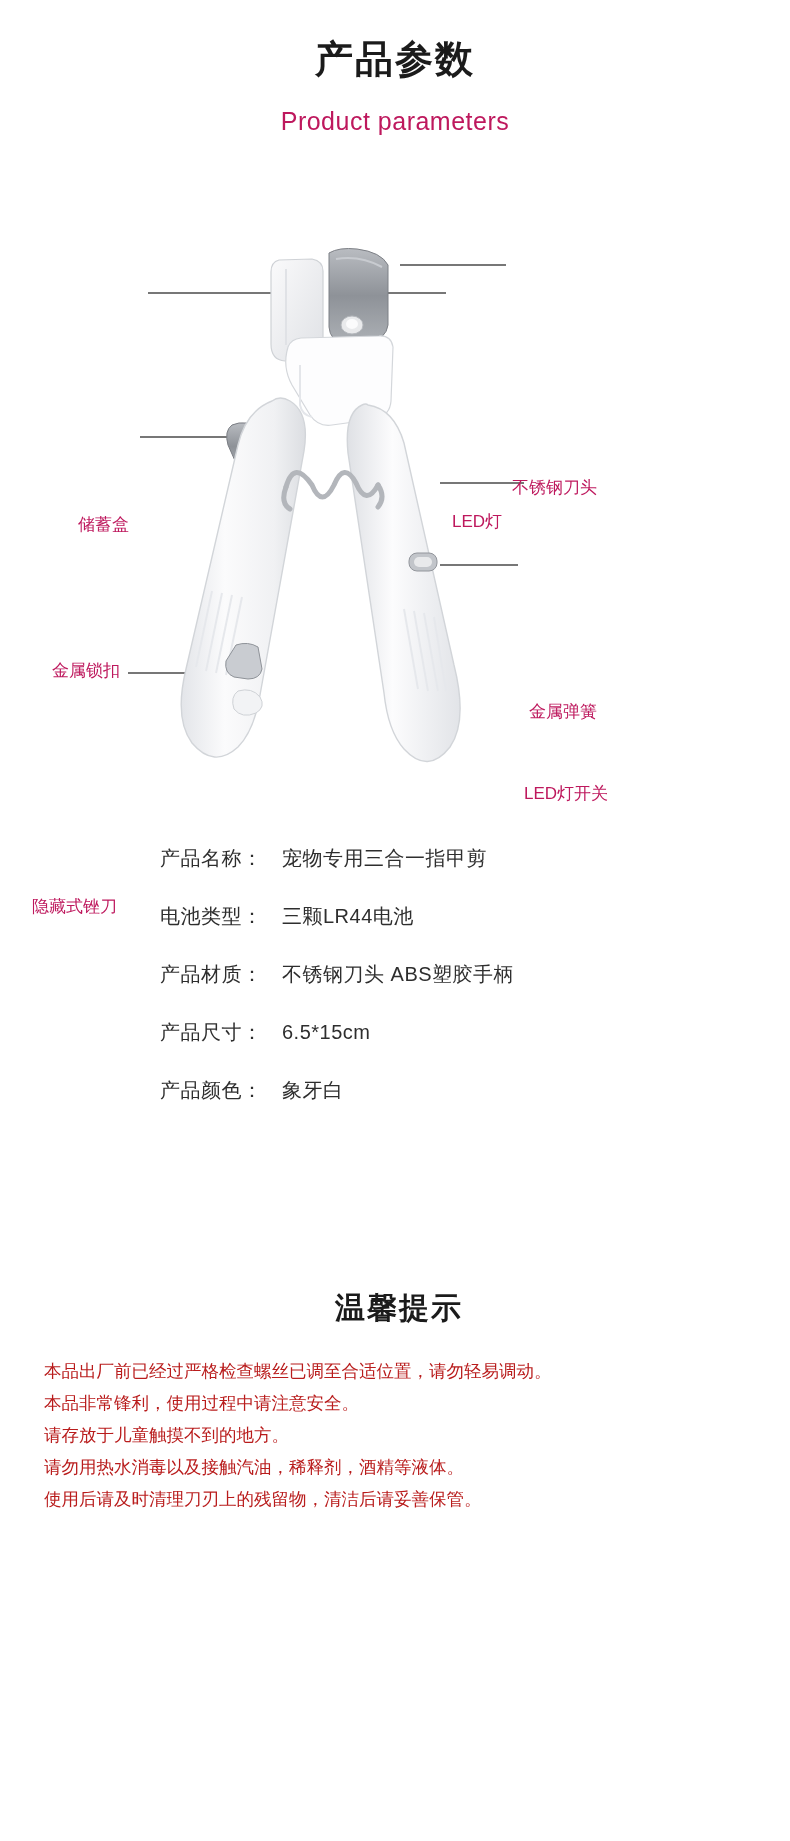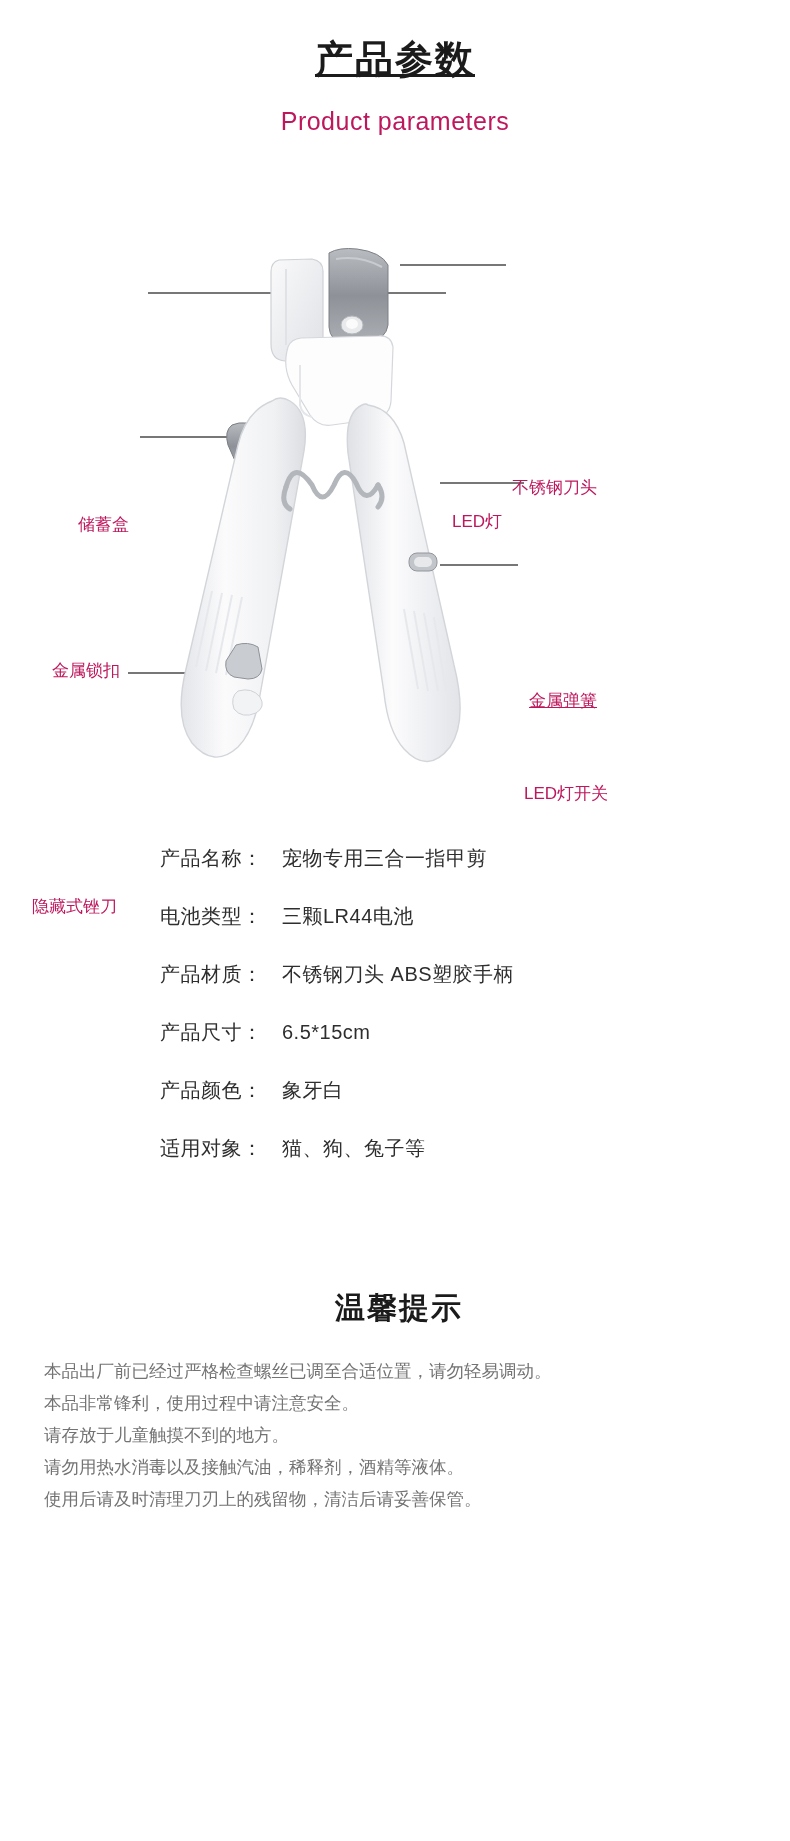--- a/index.html
+++ b/index.html
@@ -23,21 +23,20 @@
     left: 0;
     width: 790px;
     text-align: center;
   }
   .title-cn {
     margin-top: 34px;
     font-size: 38px;
     font-weight: bold;
     letter-spacing: 2px;
     color: #1b1b1b;
-    text-decoration: underline;
   }
   .title-en {
     margin-top: 22px;
     font-size: 25px;
     font-weight: 400;
     color: #be185d;
     letter-spacing: 0.5px;
   }
 
   
@@ -55,21 +54,21 @@
     position: absolute;
     font-size: 17px;
     color: #be185d;
     white-space: nowrap;
   }
   .c-storage    { left: 78px;  top: 288px; }
   .c-lock       { left: 52px;  top: 434px; }
   .c-file       { left: 32px;  top: 670px; }
   .c-blade      { left: 512px; top: 251px; }
   .c-led        { left: 452px; top: 285px; }
-  .c-spring     { left: 529px; top: 464px; text-decoration: underline; }
+  .c-spring     { left: 529px; top: 475px; }
   .c-switch     { left: 524px; top: 557px; }
 
   
   .specs {
     position: absolute;
     top: 845px;
     left: 0;
     width: 643px;
   }
   .spec-row {
@@ -105,21 +104,21 @@
     margin-left: 8px;
   }
   .tips-list {
     margin-top: 26px;
     padding-left: 44px;
     padding-right: 30px;
   }
   .tip-line {
     font-size: 17.5px;
     line-height: 32px;
-    color: #737373;
+    color: #b91c1c;
   }
 </style>
 </head>
 <body>
 
 <div class="header">
   <div class="title-cn">产品参数</div>
   <div class="title-en">Product parameters</div>
 </div>
 
@@ -264,24 +263,20 @@
     <div class="spec-value">不锈钢刀头 ABS塑胶手柄</div>
   </div>
   <div class="spec-row">
     <div class="spec-label">产品尺寸：</div>
     <div class="spec-value">6.5*15cm</div>
   </div>
   <div class="spec-row">
     <div class="spec-label">产品颜色：</div>
     <div class="spec-value">象牙白</div>
   </div>
-  <div class="spec-row">
-    <div class="spec-label">适用对象：</div>
-    <div class="spec-value">猫、狗、兔子等</div>
-  </div>
 </div>
 
 <div class="tips">
   <div class="tips-title">温馨提示</div>
   <div class="tips-list">
     <div class="tip-line">本品出厂前已经过严格检查螺丝已调至合适位置，请勿轻易调动。</div>
     <div class="tip-line">本品非常锋利，使用过程中请注意安全。</div>
     <div class="tip-line">请存放于儿童触摸不到的地方。</div>
     <div class="tip-line">请勿用热水消毒以及接触汽油，稀释剂，酒精等液体。</div>
     <div class="tip-line">使用后请及时清理刀刃上的残留物，清洁后请妥善保管。</div>

